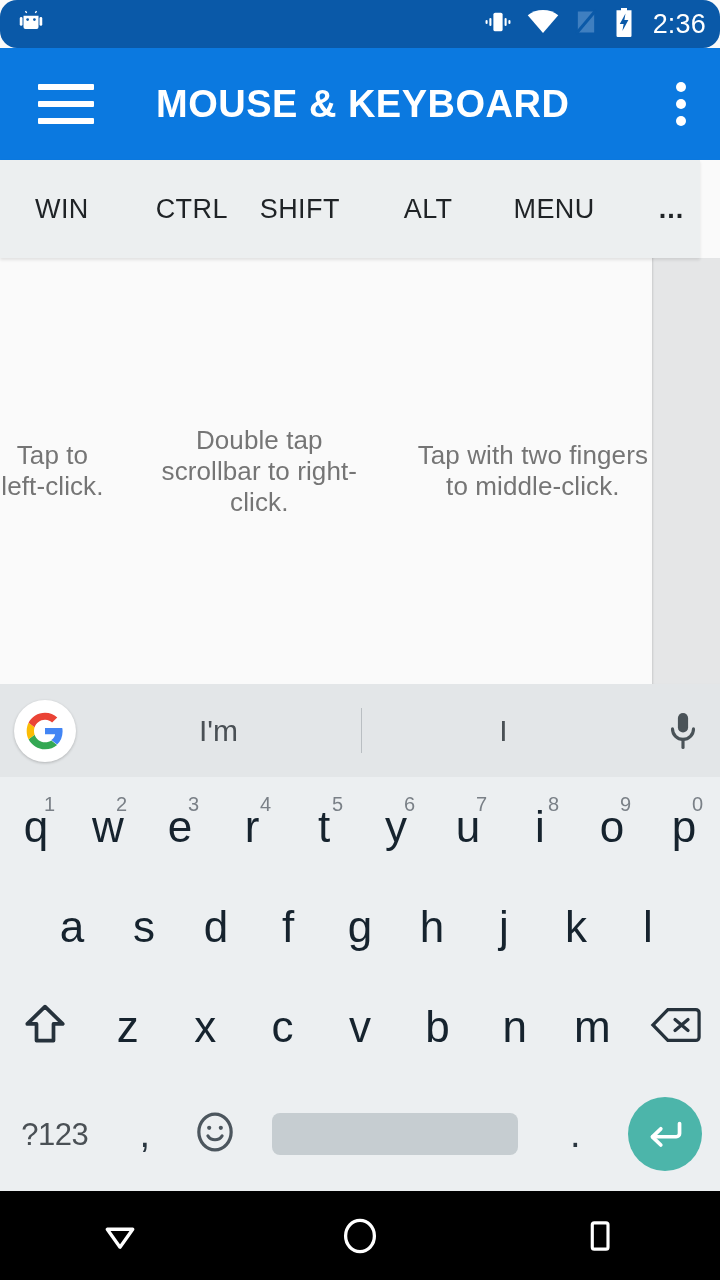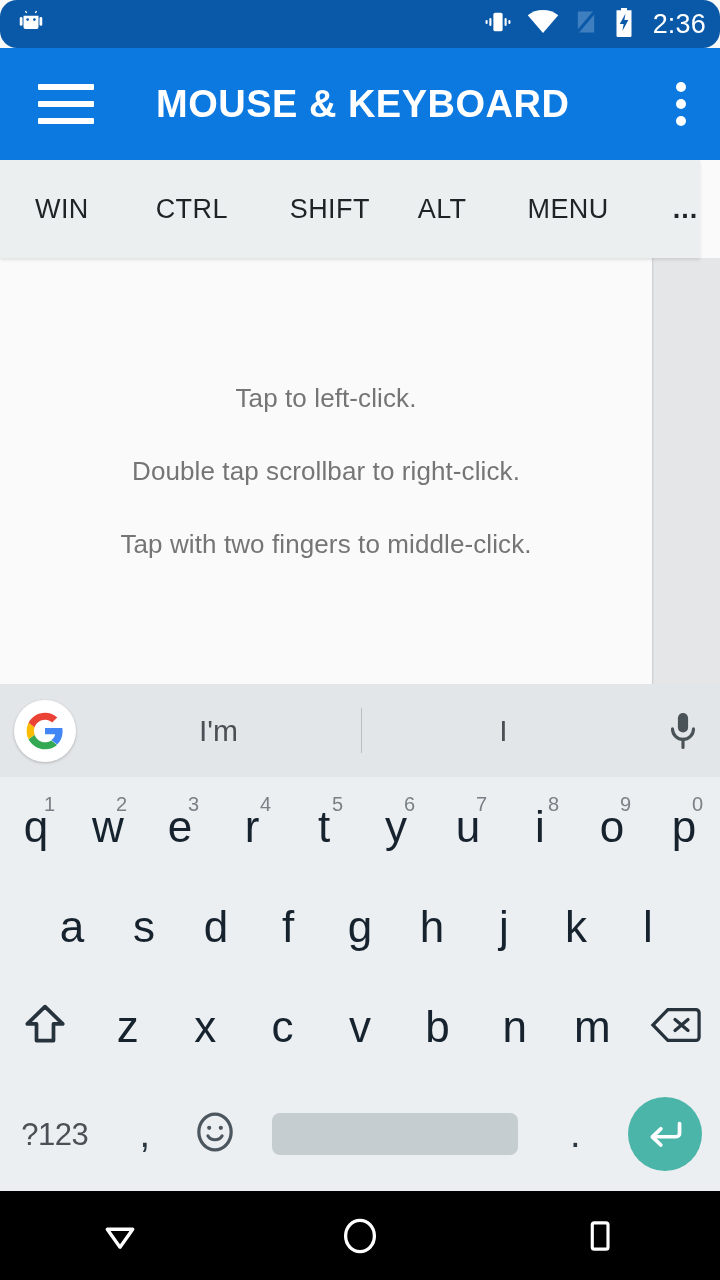--- a/index.html
+++ b/index.html
@@ -64,21 +64,21 @@
   .mod-dots{ color:#1f2326; font-size:27px; font-weight:700; letter-spacing:1px; padding:10px 4px; }
 
   
   .touchpad-wrap{
     position:absolute; top:258px; left:0; width:720px; height:426px;
     display:flex;
   }
   .touchpad{
     width:652px; height:100%;
     background:#fafafa;
-    display:flex; flex-direction:column;
+    display:flex; 
     align-items:center; justify-content:center;
     gap:42px;
   }
   .hint{
     color:#757575; font-size:26px; font-weight:400; text-align:center;
     letter-spacing:.1px;
   }
   .scrollbar{
     width:68px; height:100%;
     background:#e5e6e7;
@@ -216,22 +216,22 @@
     <div class="overflow-dots">
       <i></i>
         <i></i>
         <i></i>
     </div>
   </div>
 
   <div class="mod-bar">
     <div class="mod-key" style="margin-left:31px">WIN</div>
     <div class="mod-key" style="margin-left:59px">CTRL</div>
-    <div class="mod-key" style="margin-left:54px">SHIFT</div>
-    <div class="mod-key" style="margin-left:40px">ALT</div>
+    <div class="mod-key" style="margin-left:24px">SHIFT</div>
+    <div class="mod-key" style="margin-left:56px">ALT</div>
     <div class="mod-key" style="margin-left:53px">MENU</div>
     <div class="mod-dots" style="margin-left:56px">...</div>
   </div>
 
   <div class="touchpad-wrap">
     <div class="touchpad">
       <div class="hint">Tap to left-click.</div>
       <div class="hint">Double tap scrollbar to right-click.</div>
       <div class="hint">Tap with two fingers to middle-click.</div>
     </div>

